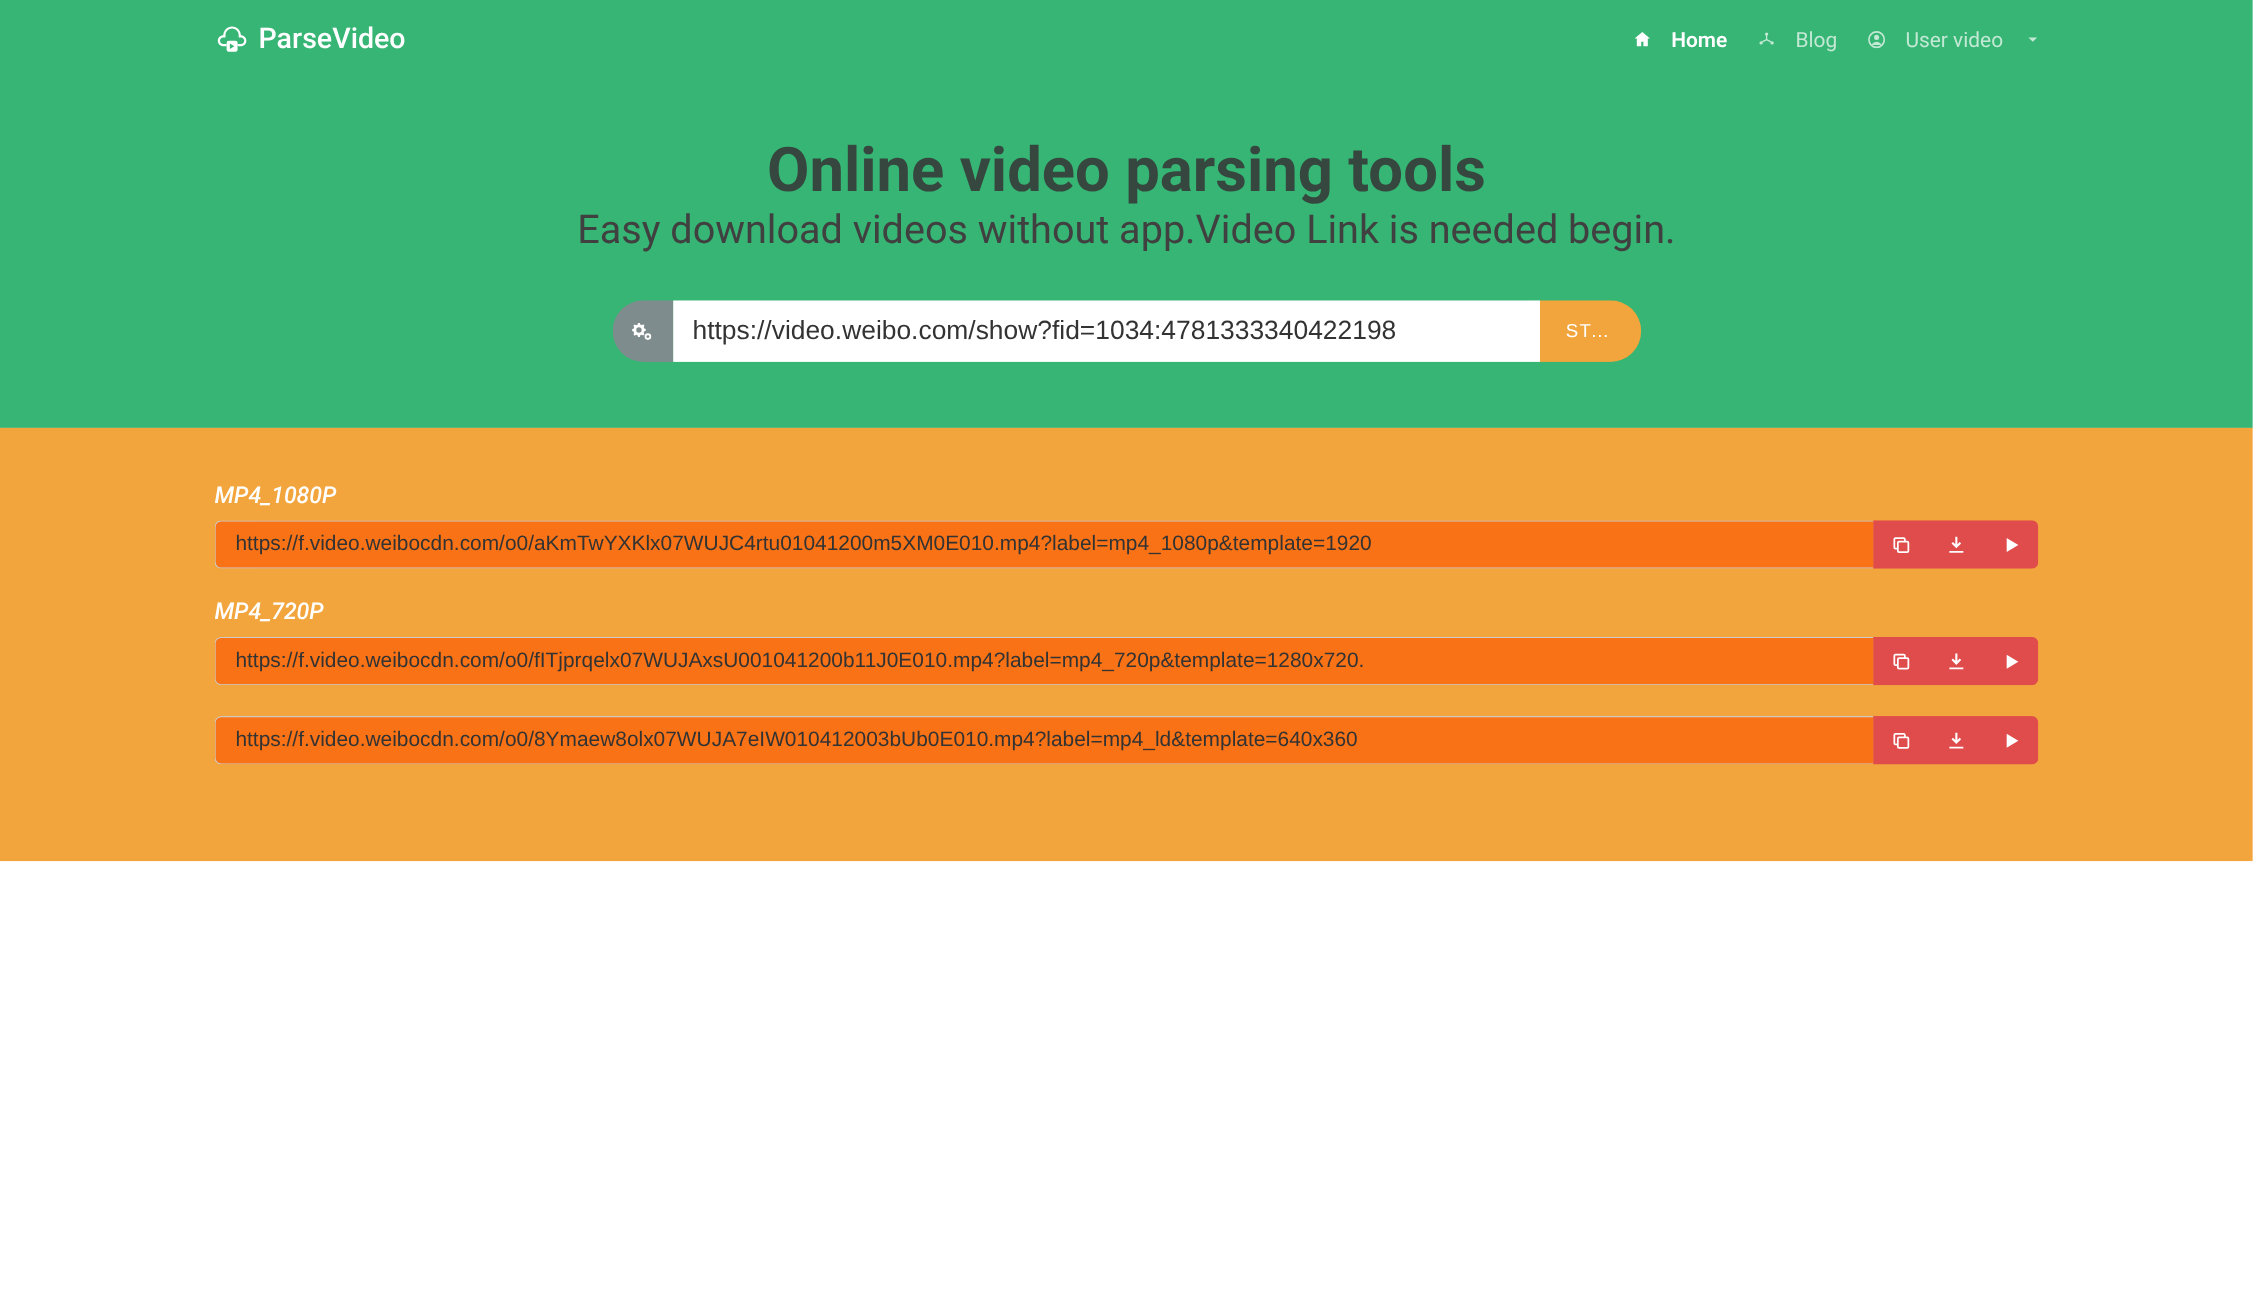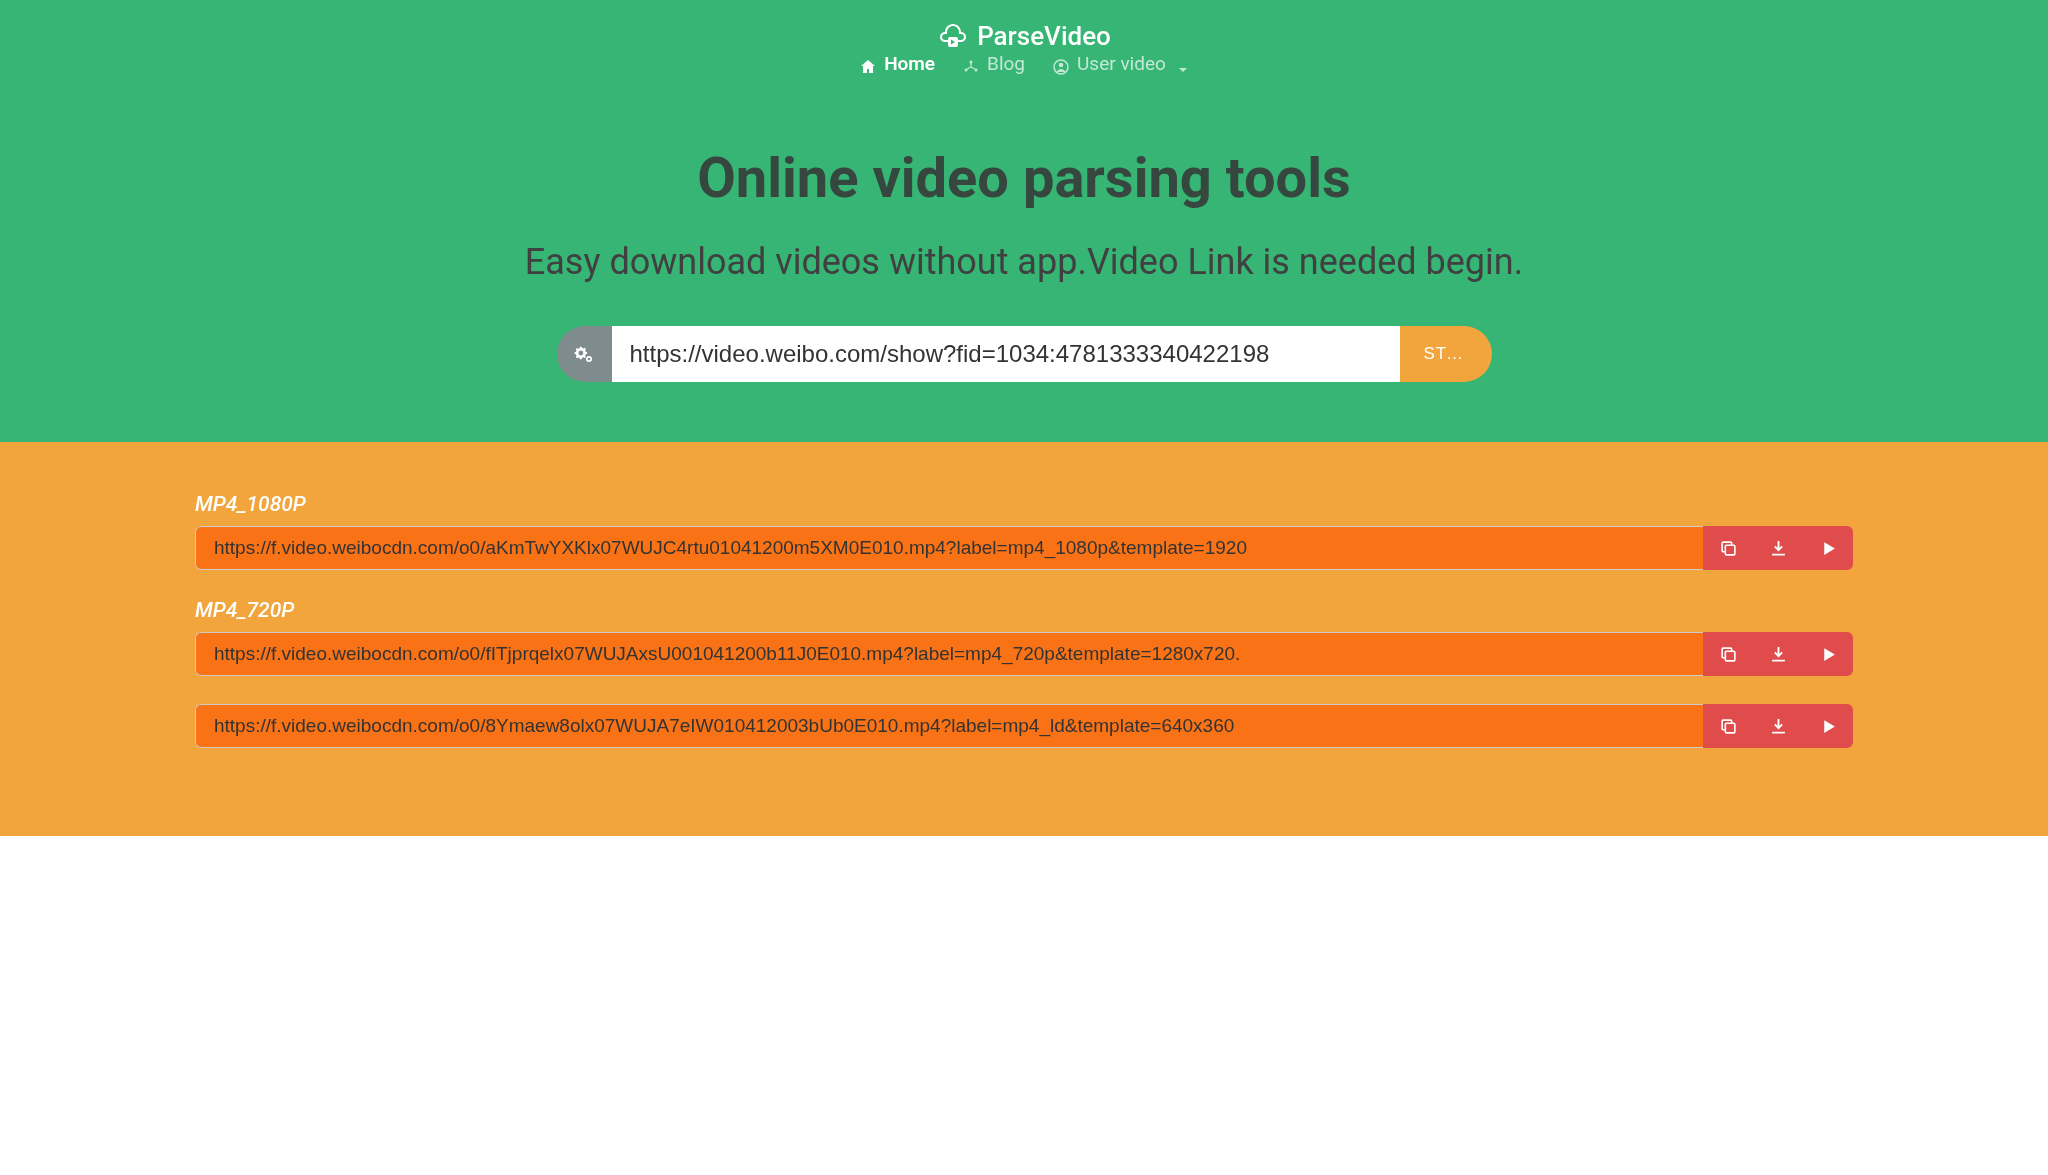--- a/index.html
+++ b/index.html
@@ -13,43 +13,42 @@
     }
     .hero {
       background: #36b574;
       padding-bottom: 60px;
     }
     .navbar {
       display: flex;
       justify-content: space-between;
       align-items: center;
       padding: 20px 195px;
-      flex-direction: column;
     }
     .brand {
       display: flex;
       align-items: center;
       gap: 8px;
       color: #fff;
       font-size: 26px;
       font-weight: 500;
     }
     .brand-icon {
       width: 32px;
       height: 32px;
     }
     .nav-links {
       display: flex;
       align-items: center;
       gap: 28px;
     }
     .nav-link {
       display: flex;
-      align-items: flex-end;
-      gap: 8px;
+      align-items: center;
+      gap: 18px;
       color: rgba(255,255,255,0.7);
       font-size: 19px;
       cursor: pointer;
       text-decoration: none;
     }
     .nav-link.active {
       color: #fff;
       font-weight: 600;
     }
     .nav-link .nav-icon {
@@ -63,21 +62,20 @@
       margin-left: 4px;
     }
     .hero-content {
       text-align: center;
       padding-top: 50px;
     }
     .hero-title {
       color: #36473f;
       font-size: 56px;
       font-weight: 700;
-      margin-bottom: 30px;
     }
     .hero-subtitle {
       color: #404040;
       font-size: 36px;
       font-weight: 400;
       margin-bottom: 43px;
     }
     .input-group {
       display: flex;
       max-width: 935px;

